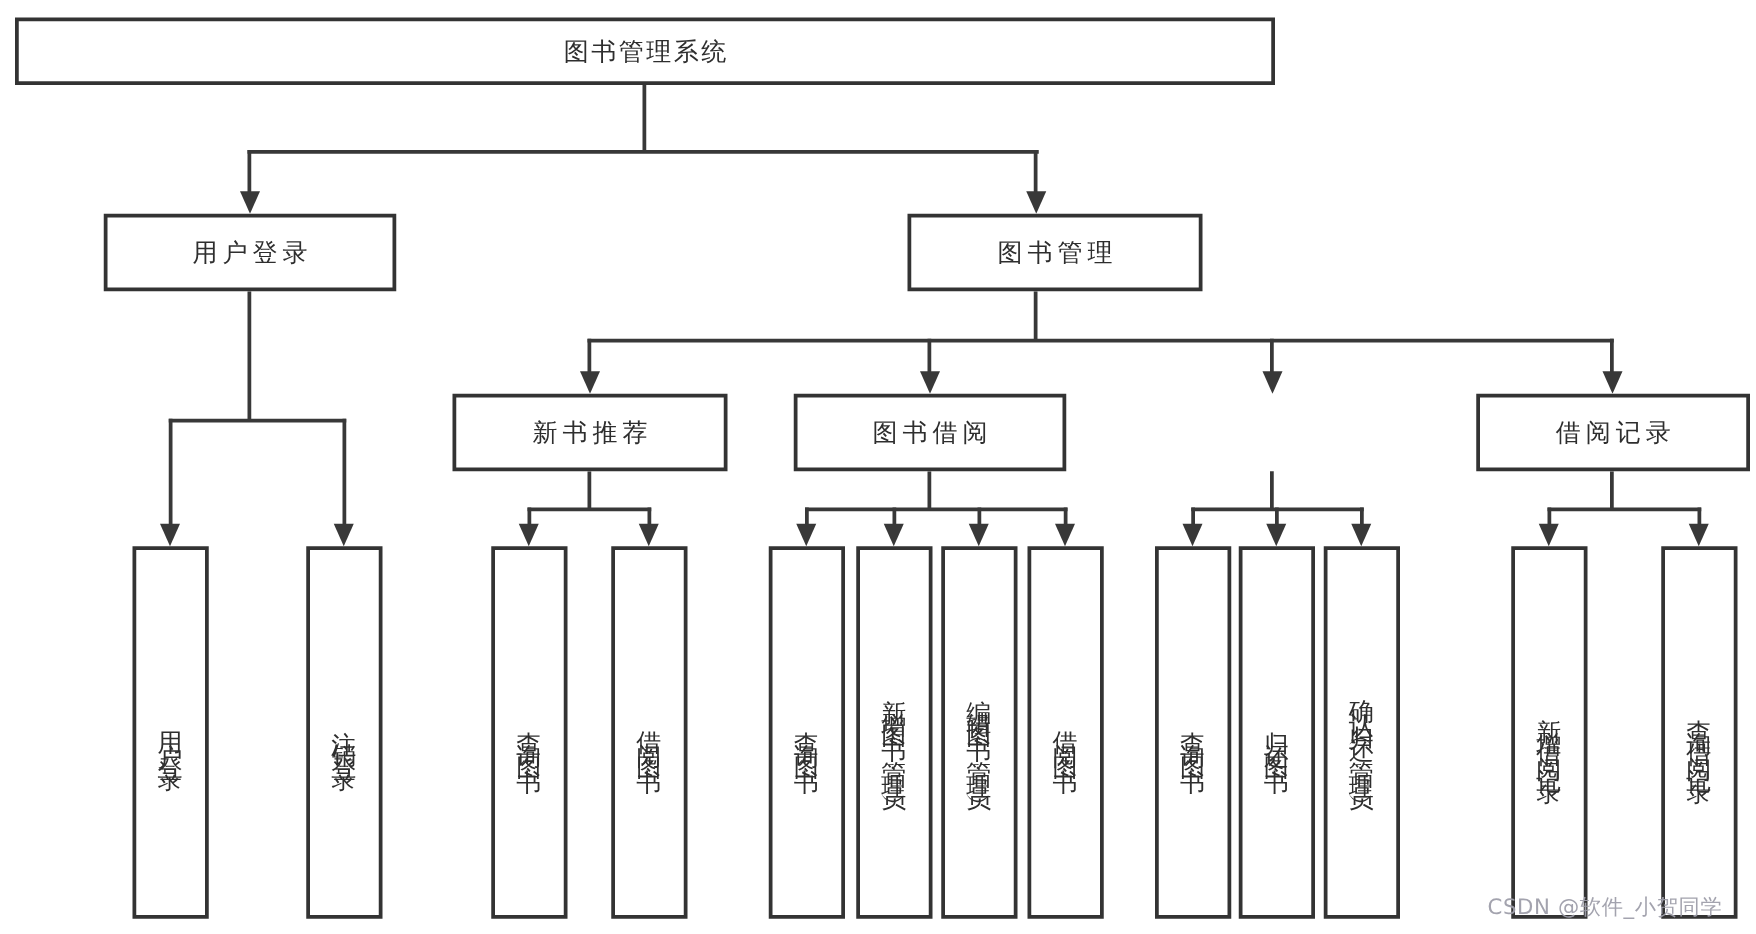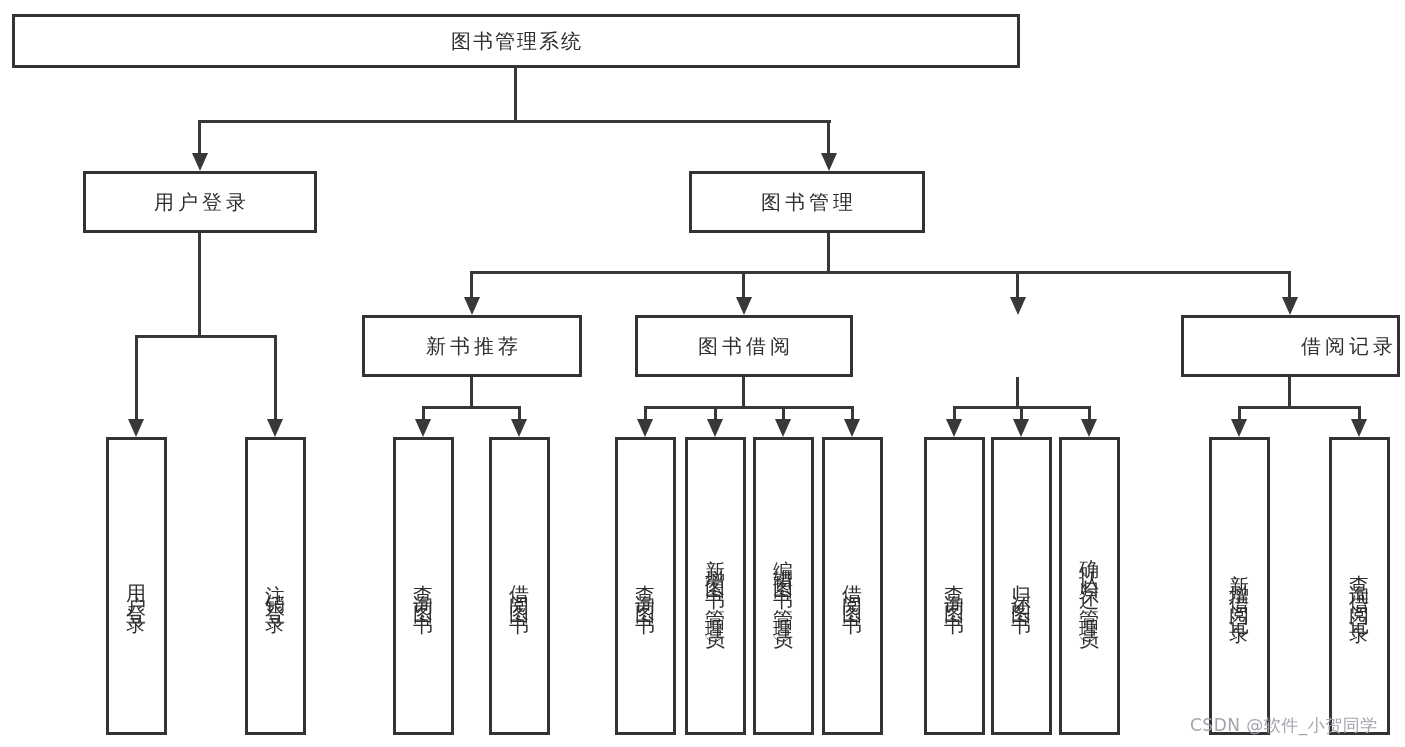--- a/index.html
+++ b/index.html
@@ -136,31 +136,31 @@
   <div class="vline" style="left:1358px; top:406px; height:14px;"></div>
   <div class="arrow-down" style="left:1351px; top:419px;"></div>
 
   <div class="box rootbox" style="left:12px; top:14px; width:1008px; height:54px;">
     <span>图书管理系统</span>
   </div>
 
   <div class="box hbox" style="left:83px; top:171px; width:234px; height:62px;">
     <span>用户登录</span>
   </div>
-  <div class="box hbox" style="left:689px; top:171px; width:236px; height:62px;">
+  <div class="box hbox" style="left:726px; top:171px; width:236px; height:62px;">
     <span>图书管理</span>
   </div>
 
   <div class="box hbox" style="left:362px; top:315px; width:220px; height:62px;">
     <span>新书推荐</span>
   </div>
   <div class="box hbox" style="left:635px; top:315px; width:218px; height:62px;">
     <span>图书借阅</span>
   </div>
-  <div class="box hbox" style="left:1181px; top:315px; width:219px; height:62px;justify-content:flex-end;">
+  <div class="box hbox" style="left:1181px; top:315px; width:219px; height:62px;">
     <span>借阅记录</span>
   </div>
 
   <div class="box vbox" style="left:106px; top:437px; width:61px; height:298px;">
     <span>用户登录</span>
   </div>
   <div class="box vbox" style="left:245px; top:437px; width:61px; height:298px;">
     <span>注销登录</span>
   </div>
 

